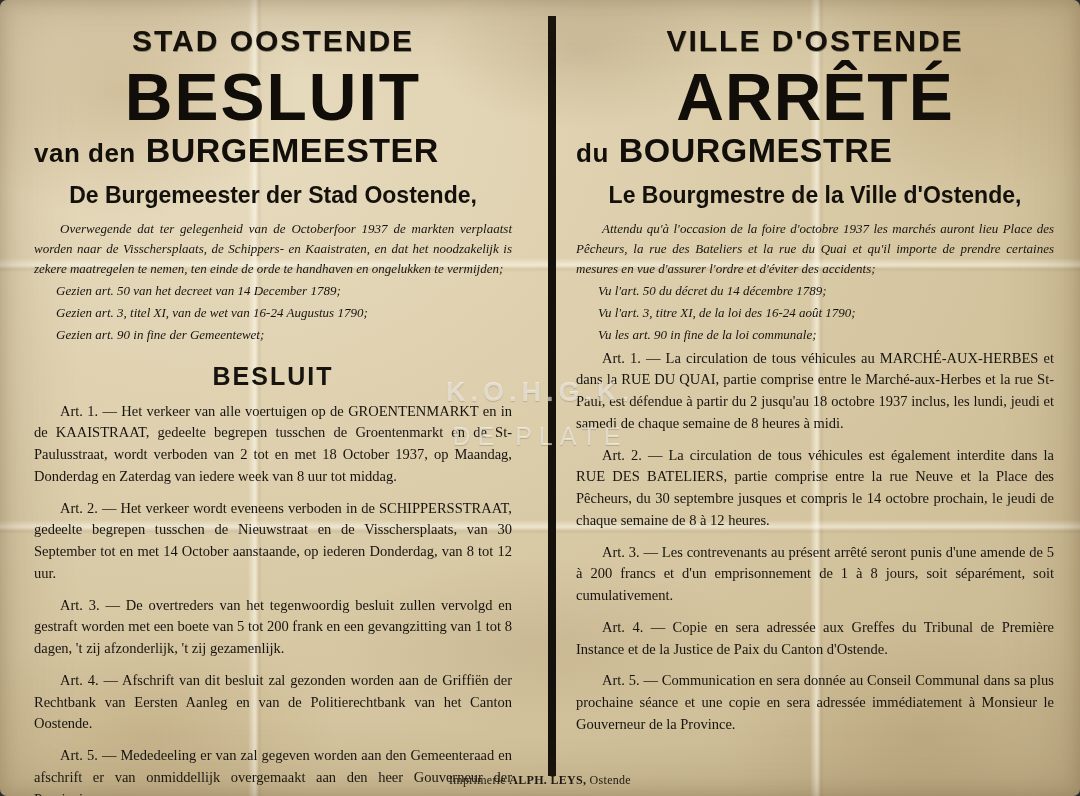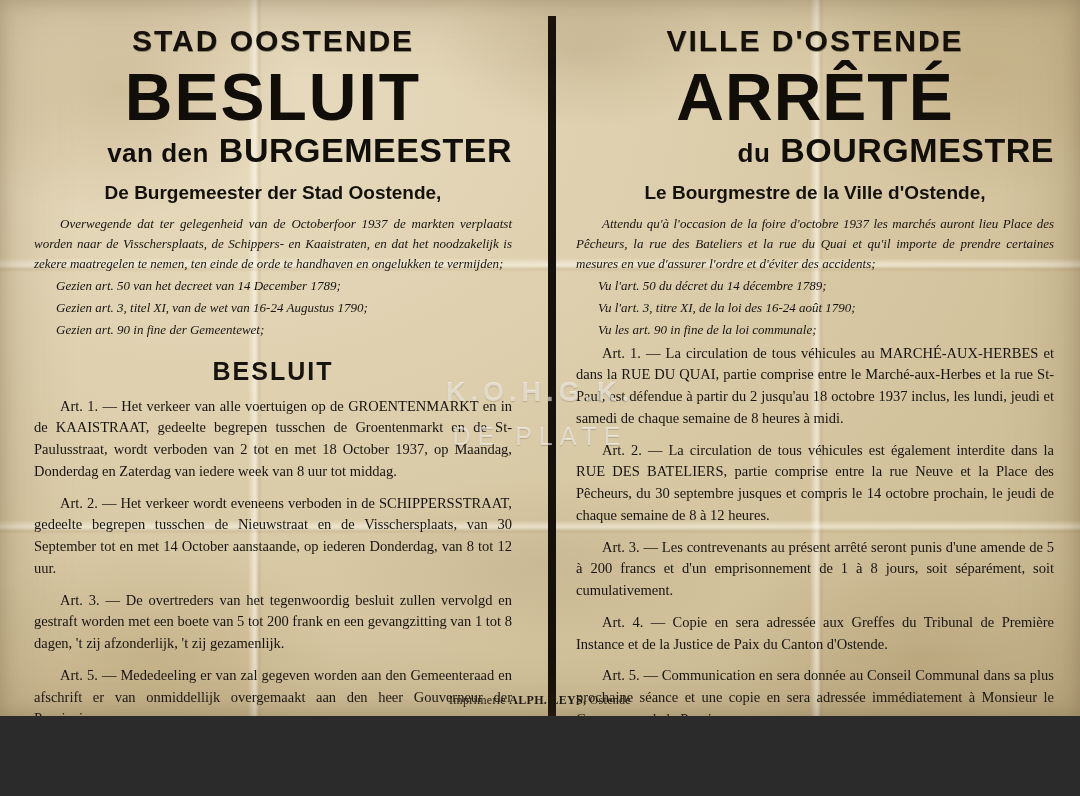--- a/index.html
+++ b/index.html
@@ -3,26 +3,27 @@
 <meta charset="utf-8">
 <style>
   html, body {
     margin: 0;
     padding: 0;
     background: #2b2b2b;
   }
   #poster {
     position: relative;
     width: 1080px;
-    height: 716px;
+    height: 796px;
     overflow: hidden;
     background:
       radial-gradient(ellipse at 20% 15%, #e8dcc0 0%, #ded0ae 35%, #d2c29c 70%, #c5b48d 100%);
     font-family: "Liberation Serif", serif;
     color: #171410;
+    border-radius: 7px;
   }
   
   .stain {
     position: absolute;
     border-radius: 50%;
     pointer-events: none;
   }
   .s1 { left: -60px; top: -40px; width: 360px; height: 260px;
         background: radial-gradient(ellipse at center, rgba(160,130,80,0.30), rgba(160,130,80,0) 70%); }
   .s2 { right: -70px; top: -50px; width: 340px; height: 250px;
@@ -88,36 +89,36 @@
     font-family: "Liberation Sans", sans-serif;
     font-weight: bold;
     font-size: 66px;
     line-height: 0.95;
     letter-spacing: 2px;
     margin: 8px 0 2px 0;
     color: #110e0a;
   }
   .headline.fr { letter-spacing: 1px; }
   .subhead {
-    text-align: right;
+    text-align: left;
     font-family: "Liberation Sans", sans-serif;
     font-weight: bold;
     font-size: 34px;
     letter-spacing: 0.5px;
     margin: 2px 0 12px 0;
     color: #120f0a;
   }
   .subhead .small {
     font-size: 26px;
   }
   .officer {
     text-align: center;
     font-family: "Liberation Sans", sans-serif;
     font-weight: bold;
-    font-size: 19px;
+    font-size: 23px;
     margin: 10px 0 10px 0;
     color: #14110c;
   }
   .whereas {
     font-style: italic;
     font-size: 13px;
     line-height: 1.55;
     text-align: justify;
     margin: 0 0 2px 0;
     text-indent: 26px;
@@ -206,20 +207,21 @@
     <p class="whereas">Overwegende dat ter gelegenheid van de Octoberfoor 1937 de markten verplaatst worden naar de Visschersplaats, de Schippers- en Kaaistraten, en dat het noodzakelijk is zekere maatregelen te nemen, ten einde de orde te handhaven en ongelukken te vermijden;</p>
     <p class="whereas nohang">Gezien art. 50 van het decreet van 14 December 1789;</p>
     <p class="whereas nohang">Gezien art. 3, titel XI, van de wet van 16-24 Augustus 1790;</p>
     <p class="whereas nohang">Gezien art. 90 in fine der Gemeentewet;</p>
 
     <div class="decree-word">BESLUIT</div>
 
     <p class="art">Art. 1. — Het verkeer van alle voertuigen op de GROENTENMARKT en in de KAAISTRAAT, gedeelte begrepen tusschen de Groentenmarkt en de St-Paulusstraat, wordt verboden van 2 tot en met 18 October 1937, op Maandag, Donderdag en Zaterdag van iedere week van 8 uur tot middag.</p>
     <p class="art">Art. 2. — Het verkeer wordt eveneens verboden in de SCHIPPERSSTRAAT, gedeelte begrepen tusschen de Nieuwstraat en de Visschersplaats, van 30 September tot en met 14 October aanstaande, op iederen Donderdag, van 8 tot 12 uur.</p>
     <p class="art">Art. 3. — De overtreders van het tegenwoordig besluit zullen vervolgd en gestraft worden met een boete van 5 tot 200 frank en een gevangzitting van 1 tot 8 dagen, 't zij afzonderlijk, 't zij gezamenlijk.</p>
+    <p class="art">Art. 4. — Afschrift van dit besluit zal gezonden worden aan de Griffiën der Rechtbank van Eersten Aanleg en van de Politierechtbank van het Canton Oostende.</p>
     <p class="art">Art. 5. — Mededeeling er van zal gegeven worden aan den Gemeenteraad en afschrift er van onmiddellijk overgemaakt aan den heer Gouverneur der Provincie.</p>
 
   </div>
 
   <div class="col col-right">
     <div class="city">VILLE D'OSTENDE</div>
     <div class="headline fr">ARRÊTÉ</div>
     <div class="subhead">
       <span class="small">du</span>
       <span>BOURGMESTRE</span>

